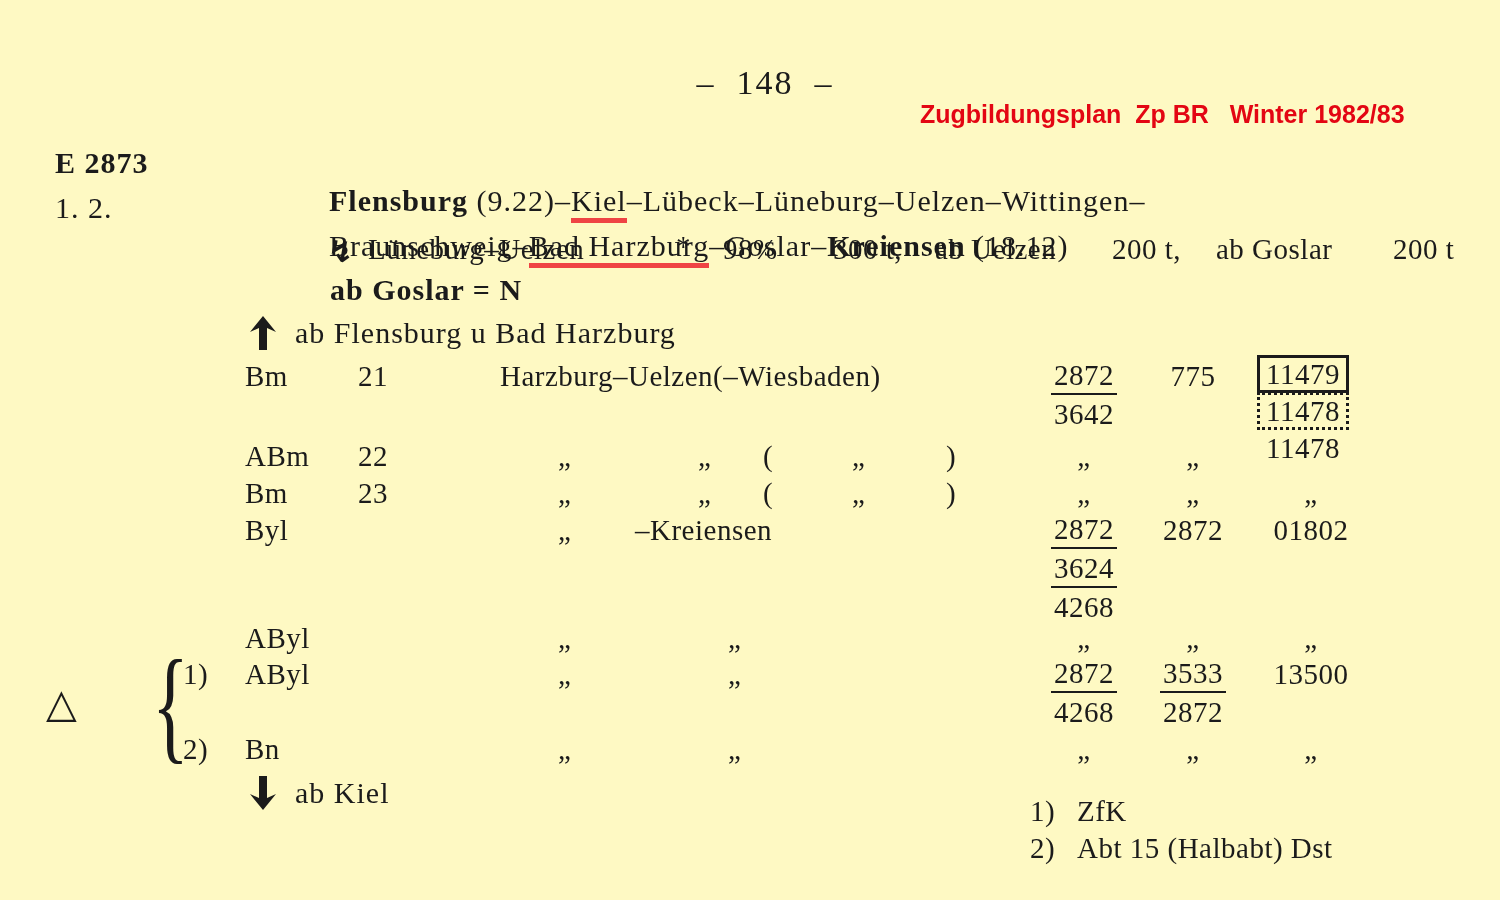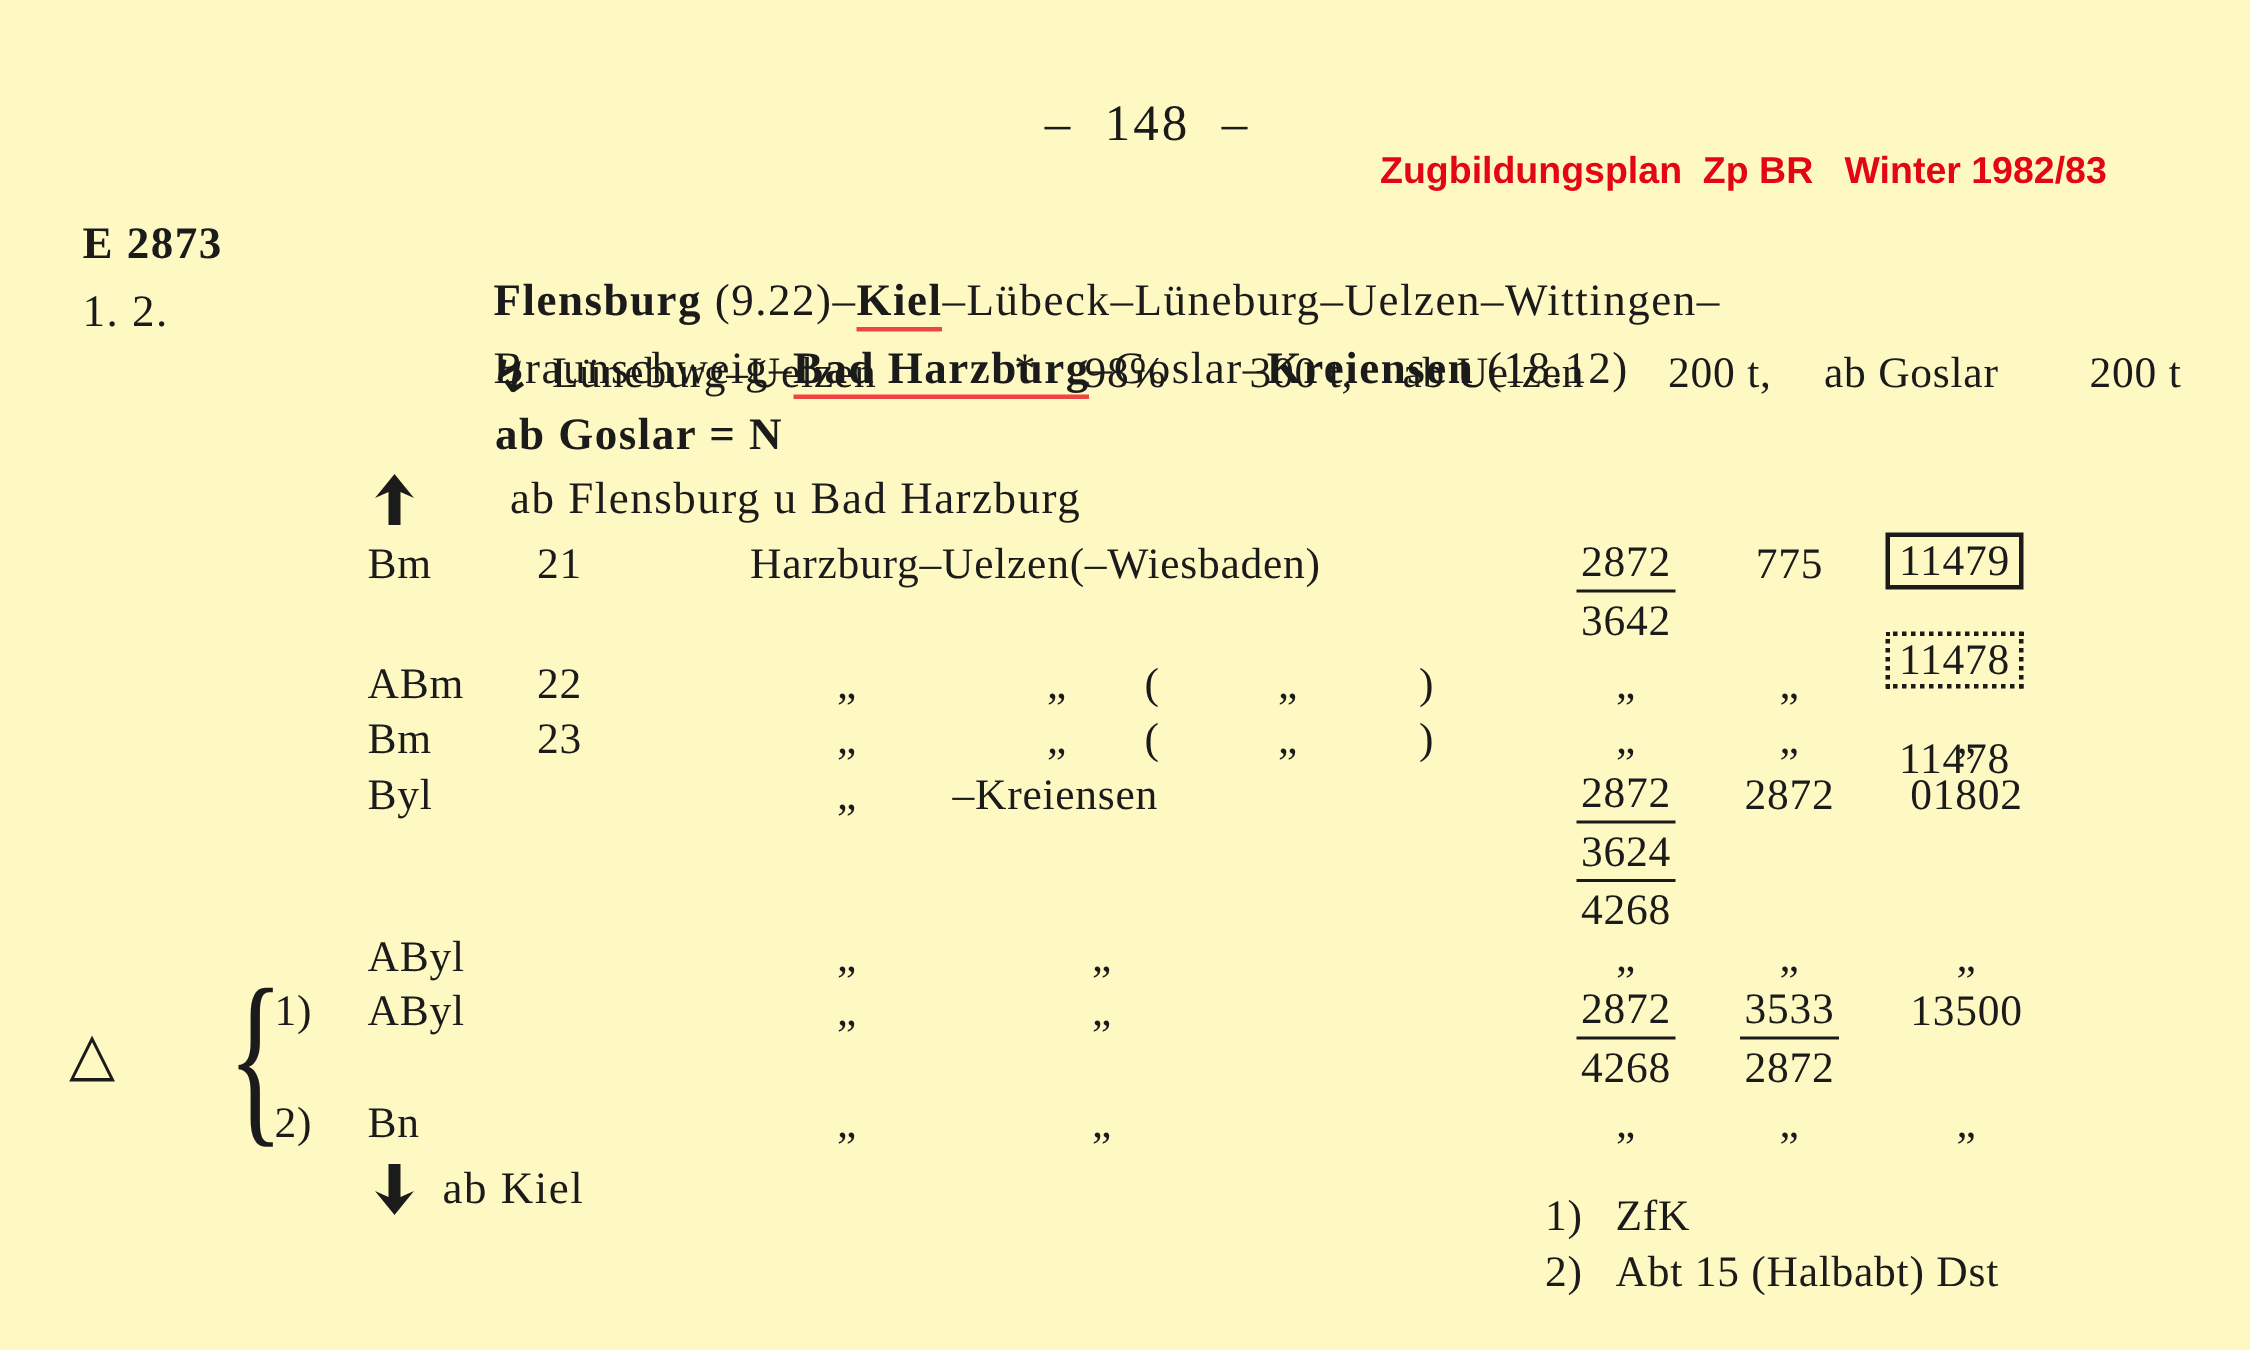--- a/index.html
+++ b/index.html
@@ -5,21 +5,21 @@
   html,body{margin:0;padding:0;background:#ffffff;}
   .page{
     position:relative;width:1500px;height:900px;background:#fef9c3;overflow:hidden;
     font-family:"Liberation Serif","DejaVu Serif",serif;color:#1b1b1b;
   }
   .abs{position:absolute;white-space:pre;}
   .pageno{top:64px;left:640px;width:250px;text-align:center;font-size:34px;letter-spacing:2px;}
   .stamp{top:100px;left:920px;font-size:25px;font-family:"Liberation Sans",sans-serif;font-weight:bold;}
   .serif30{font-size:30px;letter-spacing:1px;line-height:38px;}
   b,.bold{font-weight:bold;}
-  .ul-heavy{border-bottom:3px solid #ef4444;padding-bottom:1px;font-weight:bold;}
+  .ul-heavy{border-bottom:5px solid #ef4444;padding-bottom:1px;}
   .row{position:absolute;left:0;top:0;width:1500px;height:38px;font-size:29px;letter-spacing:0.5px;line-height:37px;}
   .row > span{position:absolute;white-space:pre;}
   .c-prefix{left:183px;}
   .c-type{left:245px;}
   .c-num{left:358px;}
   .c-route{left:500px;}
   .c-route2{left:635px;}
   .c-q1{left:558px;}
   .c-q2{left:698px;}
   .c-q2b{left:728px;}
@@ -69,33 +69,33 @@
     <span style="left:935px;">ab Uelzen</span>
     <span style="left:1112px;">200 t,</span>
     <span style="left:1216px;">ab Goslar</span>
     <span style="left:1393px;">200 t</span>
   </div>
   <div class="abs serif30 bold" style="top:271px;left:330px;">ab Goslar = N</div>
 
   <svg class="arrow-icon" style="top:316px;left:247px;" width="32" height="34" viewBox="0 0 32 34">
     <polygon points="16,0 3,16 12,12 12,34 20,34 20,12 29,16" fill="#1b1b1b"></polygon>
   </svg>
-  <div class="abs serif30" style="top:314px;left:295px;margin-left:45px;">ab Flensburg u Bad Harzburg</div>
+  <div class="abs serif30" style="top:314px;left:295px;">ab Flensburg u Bad Harzburg</div>
 
   <div class="row" style="top:358px;">
     <span class="c-type">Bm</span>
     <span class="c-num">21</span>
     <span class="c-route">Harzburg–Uelzen(–Wiesbaden)</span>
     <span class="c-n2">775</span>
   </div>
   <div class="stack" style="top:358px;left:1043px;width:82px;">
     <span class="ln ul">2872</span>
     <span class="ln">3642</span>
   </div>
-  <div class="stack" style="top:355px;left:1257px;gap:29px;">
+  <div class="stack" style="top:355px;left:1257px;">
     <span class="box-solid">11479</span>
     <span class="box-dotted">11478</span>
     <span class="plainln">11478</span>
   </div>
 
   <div class="row" style="top:438px;">
     <span class="c-type">ABm</span>
     <span class="c-num">22</span>
     <span class="c-q1">„</span>
     <span class="c-q2">„</span>

